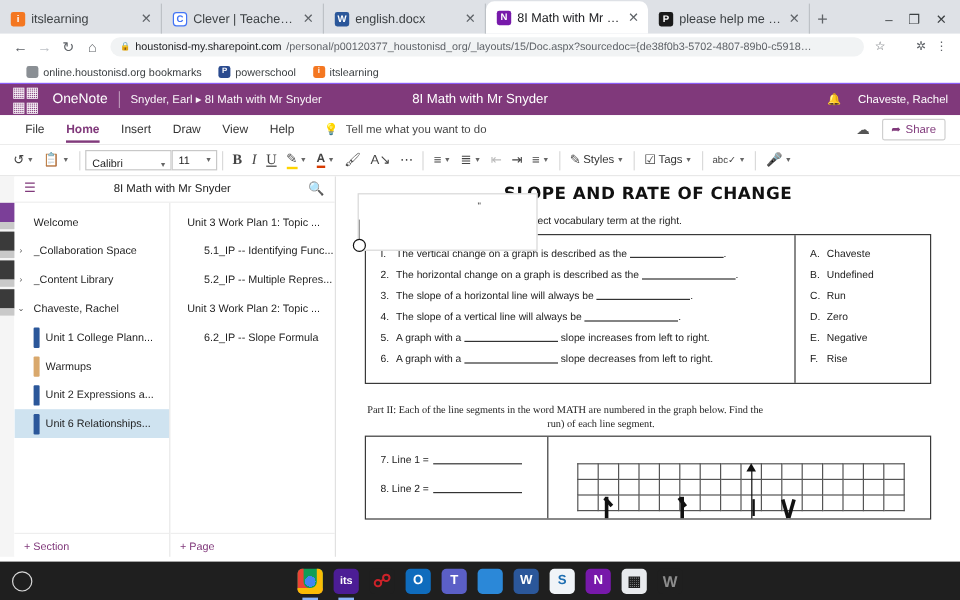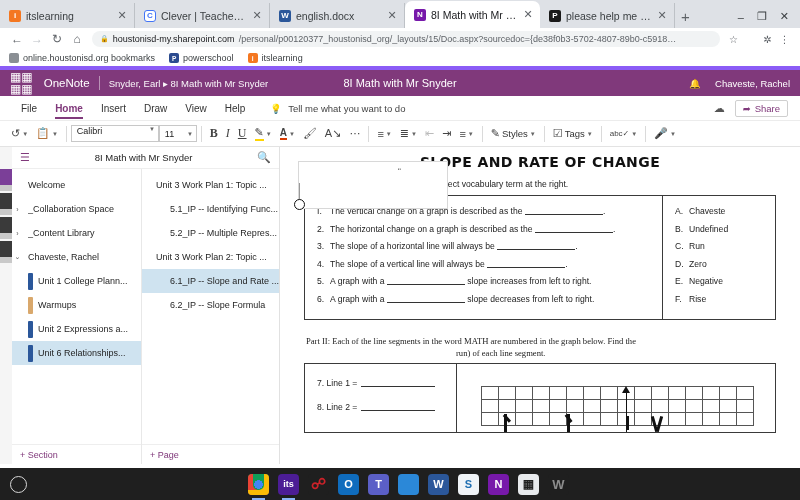--- a/index.html
+++ b/index.html
@@ -53,22 +53,22 @@
     font-size:9px; color:#202124; margin:0 5px; overflow:hidden;
     white-space:nowrap;
   }
   #omnibox .lock { font-size:7px; }
   #omnibox .url-dim { color:#5f6368; }
   .tbicon { width:17px;text-align:center;font-size:10px;color:#5f6368; }
   .ext-thumb { width:11px;height:11px;background:linear-gradient(135deg,#4a7c16 40%,#c9e265 100%);border-radius:1px; }
 
   #bookmarks {
     height:20px; background:#fff; display:flex; align-items:center;
-    gap:14px; padding:0 9px; font-size:9px; color:#3c4043;
-    border-bottom:4px solid #8b5cf6;
+    gap:14px; padding:0 22px; font-size:9px; color:#3c4043;
+    border-bottom:1px solid #8b5cf6;
   }
   .bm { display:flex; align-items:center; gap:4px; }
   .bm-ico { width:10px;height:10px;border-radius:2px;display:flex;align-items:center;justify-content:center;font-size:6.5px;color:#fff;font-weight:bold;}
 
   
   #on-titlebar {
     height:26px; background:#80397b; display:flex; align-items:center;
     color:#fff; font-size:10.5px; padding:0 10px; gap:0;
   }
   #waffle { font-size:12px; letter-spacing:0; line-height:1; margin-right:11px; }
@@ -95,22 +95,22 @@
   }
 
   #on-toolbar {
     height:26px; background:#fff; display:flex; align-items:center;
     padding:0 7px; gap:0; border-bottom:1px solid #e3e3e3;
   }
   .tb { display:flex;align-items:center;gap:2px;padding:0 4px;font-size:11px;color:#444;height:20px;}
   .caret { font-size:6px; color:#666; }
   .sep { width:1px;height:16px;background:#dadada;margin:0 4px;}
   .fontsel {
-    border:1px solid #c8c8c8; height:17px; width:88px;
-    display:flex;align-items:flex-start;justify-content:space-between;
+    border:1px solid #c8c8c8; height:17px; width:72px;
+    display:flex;align-items:flex-end;justify-content:space-between;
     padding:0 3px 0 5px; font-size:9px;color:#222;background:#fff;
   }
   .sizesel { border:1px solid #c8c8c8;height:17px;width:38px;
     display:flex;align-items:center;justify-content:space-between;
     padding:0 3px 0 5px;font-size:9px;color:#222;background:#fff;}
   .tb-b{font-weight:bold;font-family:"Liberation Serif",serif;font-size:12px;}
   .tb-i{font-style:italic;font-family:"Liberation Serif",serif;font-size:12px;}
   .tb-u{text-decoration:underline;font-family:"Liberation Serif",serif;font-size:12px;}
   .underbar { display:inline-block; }
   .ul-yellow{border-bottom:2px solid #ffd400;}
@@ -438,21 +438,20 @@
         </div>
         <div class="addrow">+ Section</div>
       </div>
 
       <div id="pages">
         <div class="pg-list">
           <div class="pg-item">Unit 3 Work Plan 1: Topic ...</div>
           <div class="pg-item sub">5.1_IP -- Identifying Func...</div>
           <div class="pg-item sub">5.2_IP -- Multiple Repres...</div>
           <div class="pg-item">Unit 3 Work Plan 2: Topic ...</div>
-          <div class="pg-item sub selected">6.1_IP -- Slope and Rate ...</div>
           <div class="pg-item sub">6.2_IP -- Slope Formula</div>
         </div>
         <div class="addrow">+ Page</div>
       </div>
     </div>
   </div>
 
   <div id="canvas">
     <div id="doc-title">SLOPE AND RATE OF CHANGE</div>
     <div class="part-line">Part I: Match each blank with the correct vocabulary term at the right.</div>

